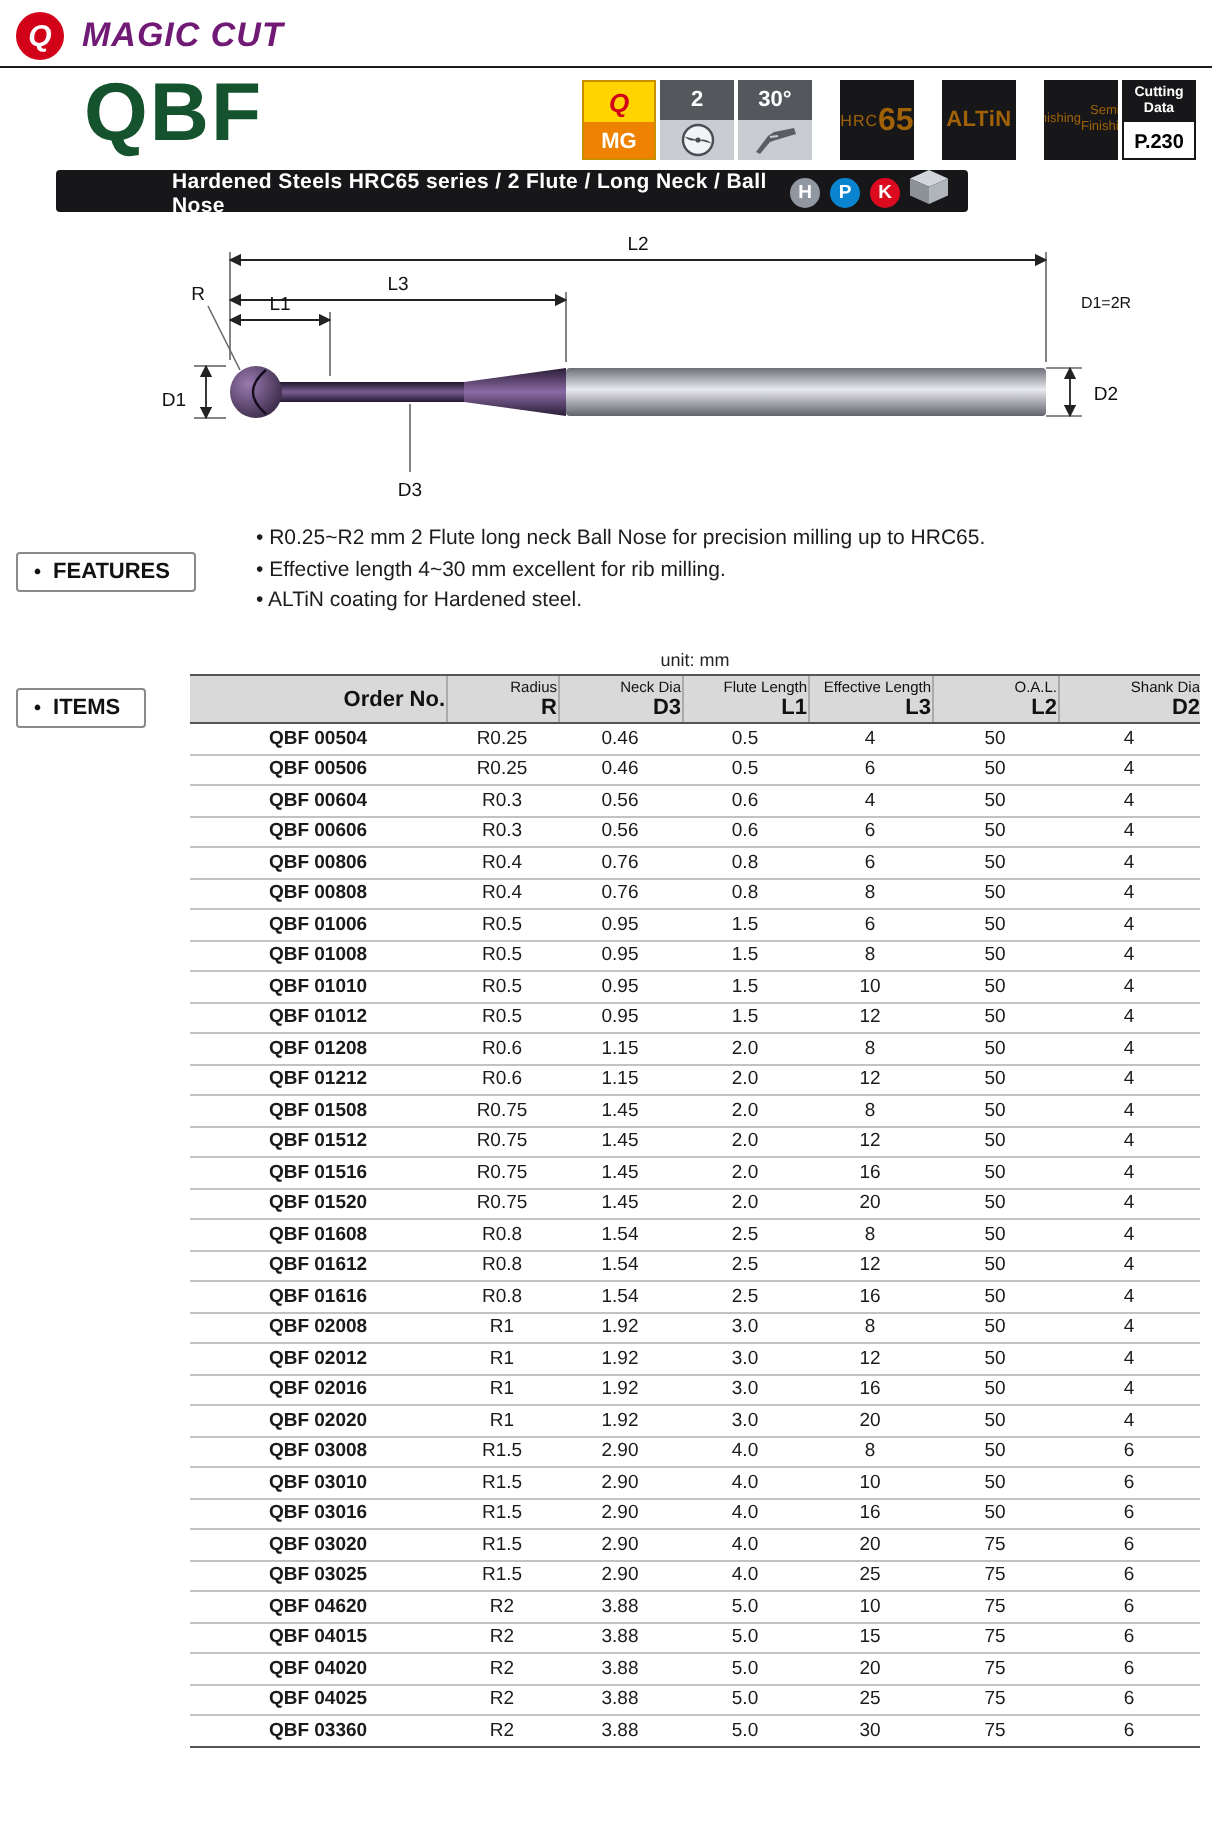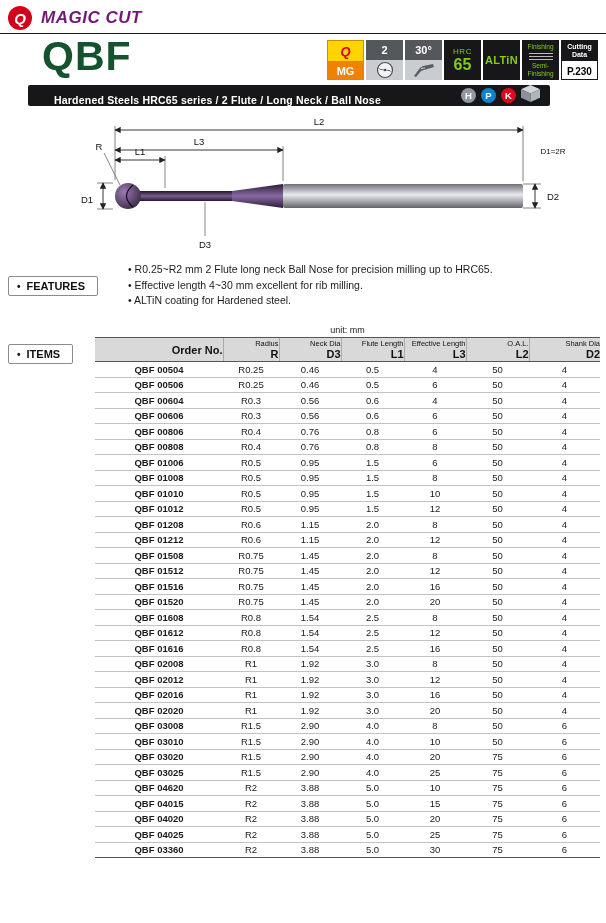--- a/index.html
+++ b/index.html
@@ -17,35 +17,35 @@
 
   
   .badges { position:absolute; top:40px; right:8px; display:flex; gap:2px; }
   .badge { width:37px; height:40px; overflow:hidden; font-family:"Liberation Sans",sans-serif; }
   .badge .half { height:20px; display:flex; align-items:center; justify-content:center; }
   .b-qmg { border:1px solid #c98f00; }
   .b-qmg .t { background:var(--mg_yellow); color:var(--accent_red); font-weight:900; font-style:italic; font-size:13px; }
   .b-qmg .b { background:var(--mg_orange); color:#fff; font-weight:800; font-size:11px; }
   .b-tool .t { background:var(--badge_dark); color:#fff; font-weight:800; font-size:11px; }
   .b-tool .b { background:var(--badge_light); }
-  .b-black { background:var(--black); color:#84cc16; display:flex; flex-direction:column; align-items:center; justify-content:center; }
+  .b-black { background:var(--black); color:#a16207; display:flex; flex-direction:row; align-items:center; justify-content:center;margin-left:12px; }
   .hrc-l { font-size:8px; line-height:9px; letter-spacing:.5px; }
   .hrc-v { font-size:16px; font-weight:800; line-height:17px; }
   .altin { font-size:11px; font-weight:800; letter-spacing:.3px; }
   .fin-t { font-size:6.5px; line-height:8px; }
   .fin-lines { width:24px; height:7px; border-top:1px solid #bbb; border-bottom:1px solid #bbb; margin:2px 0;
                background:linear-gradient(#0000 45%, #bbb 45%, #bbb 55%, #0000 55%); }
   .fin-b { font-size:6.5px; line-height:8px; text-align:center; }
   .b-cut { border:1px solid var(--black); }
   .b-cut .t { background:var(--black); color:#fff; font-size:7px; line-height:8px; text-align:center; font-weight:700; padding:0 1px; }
   .b-cut .b { background:#fff; color:#000; font-weight:800; font-size:10px; }
 
   
-  .series-bar { position:absolute; top:85px; left:28px; width:522px; height:21px; background:var(--black);
-                border-radius:2px; display:flex; align-items:flex-end; color:#fff; }
+  .series-bar { position:absolute; top:85px; left:28px; width:456px; height:21px; background:var(--black);
+                border-radius:2px; display:flex; align-items:flex-start; color:#fff;padding-left:32px; }
   .series-title { padding-left:26px; font-size:10.5px; font-weight:700; letter-spacing:.2px; }
   .mat-icons { margin-left:auto; display:flex; align-items:center; gap:5px; padding-right:10px; }
   .mat { width:15px; height:15px; border-radius:50%; color:#fff; font-size:9.5px; font-weight:700;
          display:flex; align-items:center; justify-content:center; }
   .mat-h { background:var(--h_gray); } .mat-p { background:var(--p_blue); } .mat-k { background:var(--k_red); }
 
   
   .diagram { position:absolute; top:108px; left:25px; }
   .diagram text { font-size:9.5px; fill:#111; }
   .diagram .note { font-size:8px; }
@@ -485,20 +485,29 @@
           <tr>
             <td>QBF 03010</td>
             <td>R1.5</td>
             <td>2.90</td>
             <td>4.0</td>
             <td>10</td>
             <td>50</td>
             <td>6</td>
           </tr>
           <tr>
+            <td>QBF 03016</td>
+            <td>R1.5</td>
+            <td>2.90</td>
+            <td>4.0</td>
+            <td>16</td>
+            <td>50</td>
+            <td>6</td>
+          </tr>
+          <tr>
             <td>QBF 03020</td>
             <td>R1.5</td>
             <td>2.90</td>
             <td>4.0</td>
             <td>20</td>
             <td>75</td>
             <td>6</td>
           </tr>
           <tr>
             <td>QBF 03025</td>

